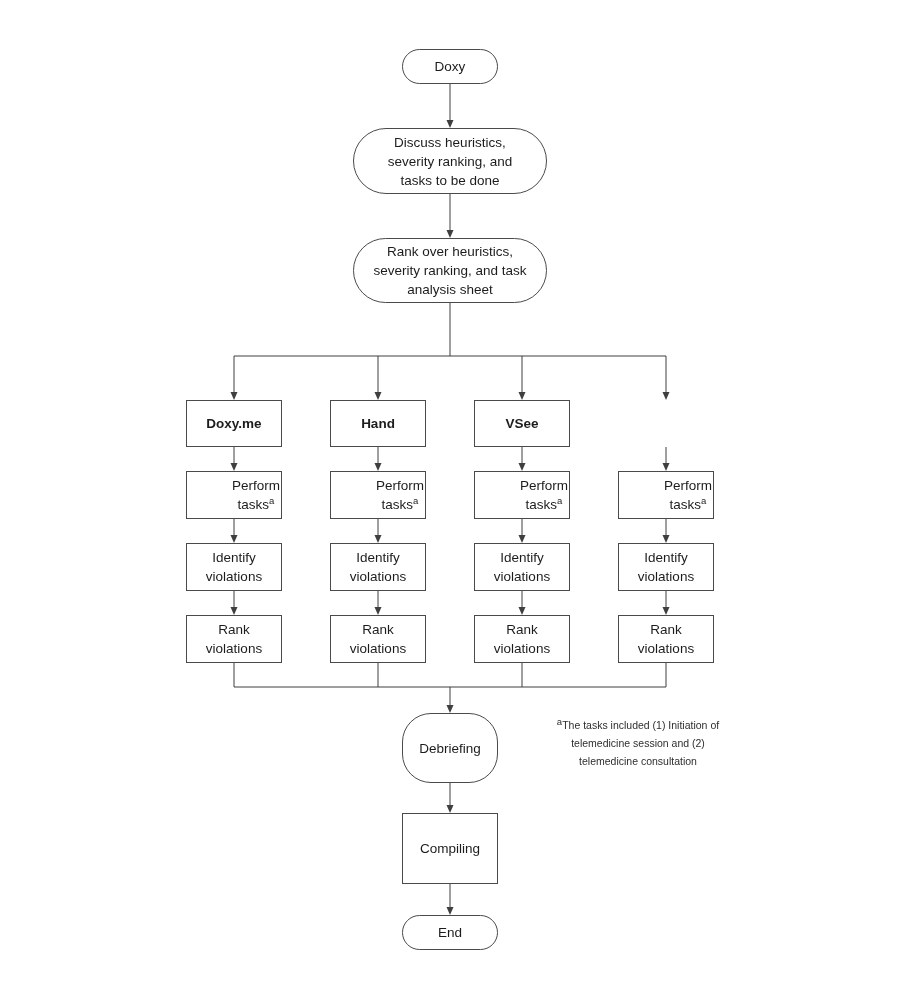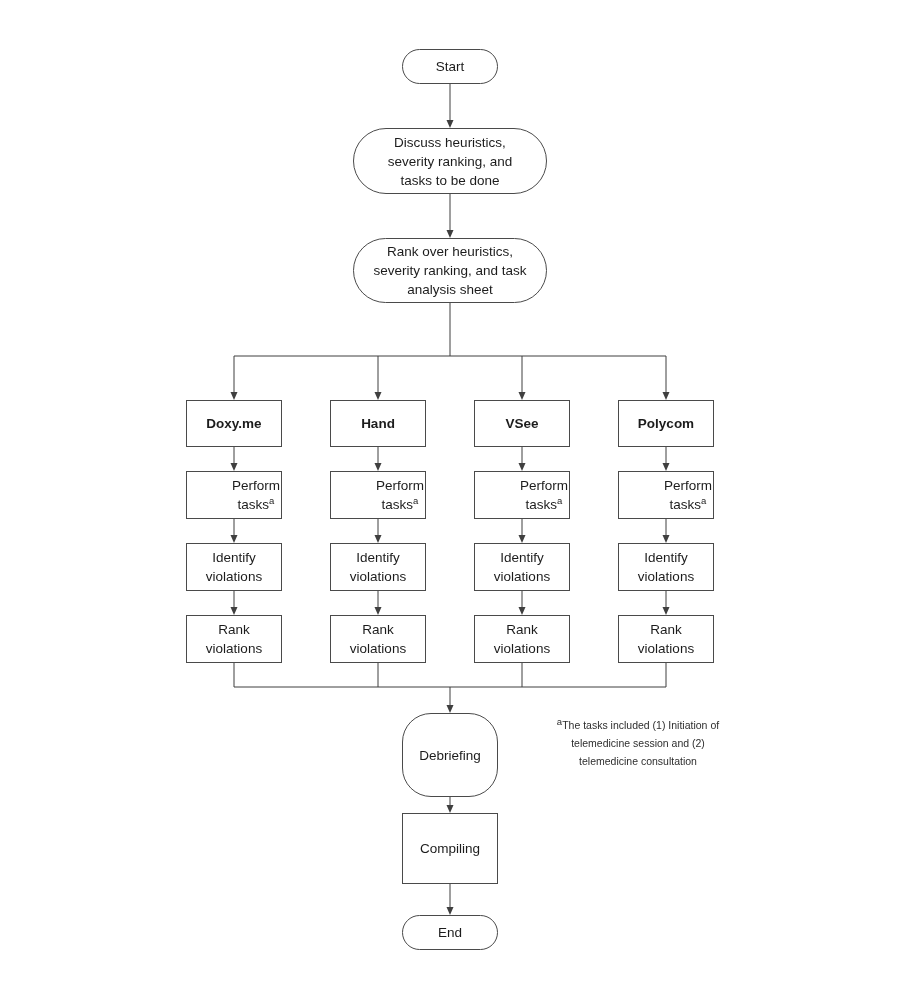--- a/index.html
+++ b/index.html
@@ -45,21 +45,21 @@
 
   .n-head    { top: 400px; height: 47px; width: 96px; }
   .n-perform { top: 471px; height: 48px; width: 96px; padding-left: 44px; }
   .n-ident   { top: 543px; height: 48px; width: 96px; }
   .n-rank    { top: 615px; height: 48px; width: 96px; }
   .col-0 { left: 186px; }
   .col-1 { left: 330px; }
   .col-2 { left: 474px; }
   .col-3 { left: 618px; }
 
-  .n-debrief { left: 402px; top: 713px; width: 96px; height: 84px; border-radius: 29px; }
+  .n-debrief { left: 402px; top: 713px; width: 96px; height: 70px; border-radius: 29px; }
   .n-compile { left: 402px; top: 813px; width: 96px; height: 71px; }
   .n-end     { left: 402px; top: 915px; width: 96px; height: 35px; border-radius: 17.5px; align-items: center; }
 
   sup {
     font-size: 9.5px;
     line-height: 0;
     vertical-align: super;
   }
 
   .footnote {
@@ -149,21 +149,21 @@
       <polygon points="446.5,805 453.5,805 450,813"></polygon>
     </g>
 
     <g>
       <line x1="450" y1="884" x2="450" y2="907"></line>
       <polygon points="446.5,907 453.5,907 450,915"></polygon>
     </g>
   </svg>
 
   <div class="node n-start">
-    <span>Start</span>
+    <span>Doxy</span>
   </div>
 
   <div class="node n-discuss">
     <span class="pre">Discuss heuristics,
 severity ranking, and
 tasks to be done</span>
   </div>
 
   <div class="node n-handover">
     <span class="pre">Rank over heuristics,
@@ -212,23 +212,20 @@
   </div>
   <div class="node n-ident col-2">
     <span class="pre">Identify
 violations</span>
   </div>
   <div class="node n-rank col-2">
     <span class="pre">Rank
 violations</span>
   </div>
 
-  <div class="node n-head col-3 bold">
-    <span>Polycom</span>
-  </div>
   <div class="node n-perform col-3">
     <span><span class="pre">Perform
 tasks</span><sup>a</sup></span>
   </div>
   <div class="node n-ident col-3">
     <span class="pre">Identify
 violations</span>
   </div>
   <div class="node n-rank col-3">
     <span class="pre">Rank

